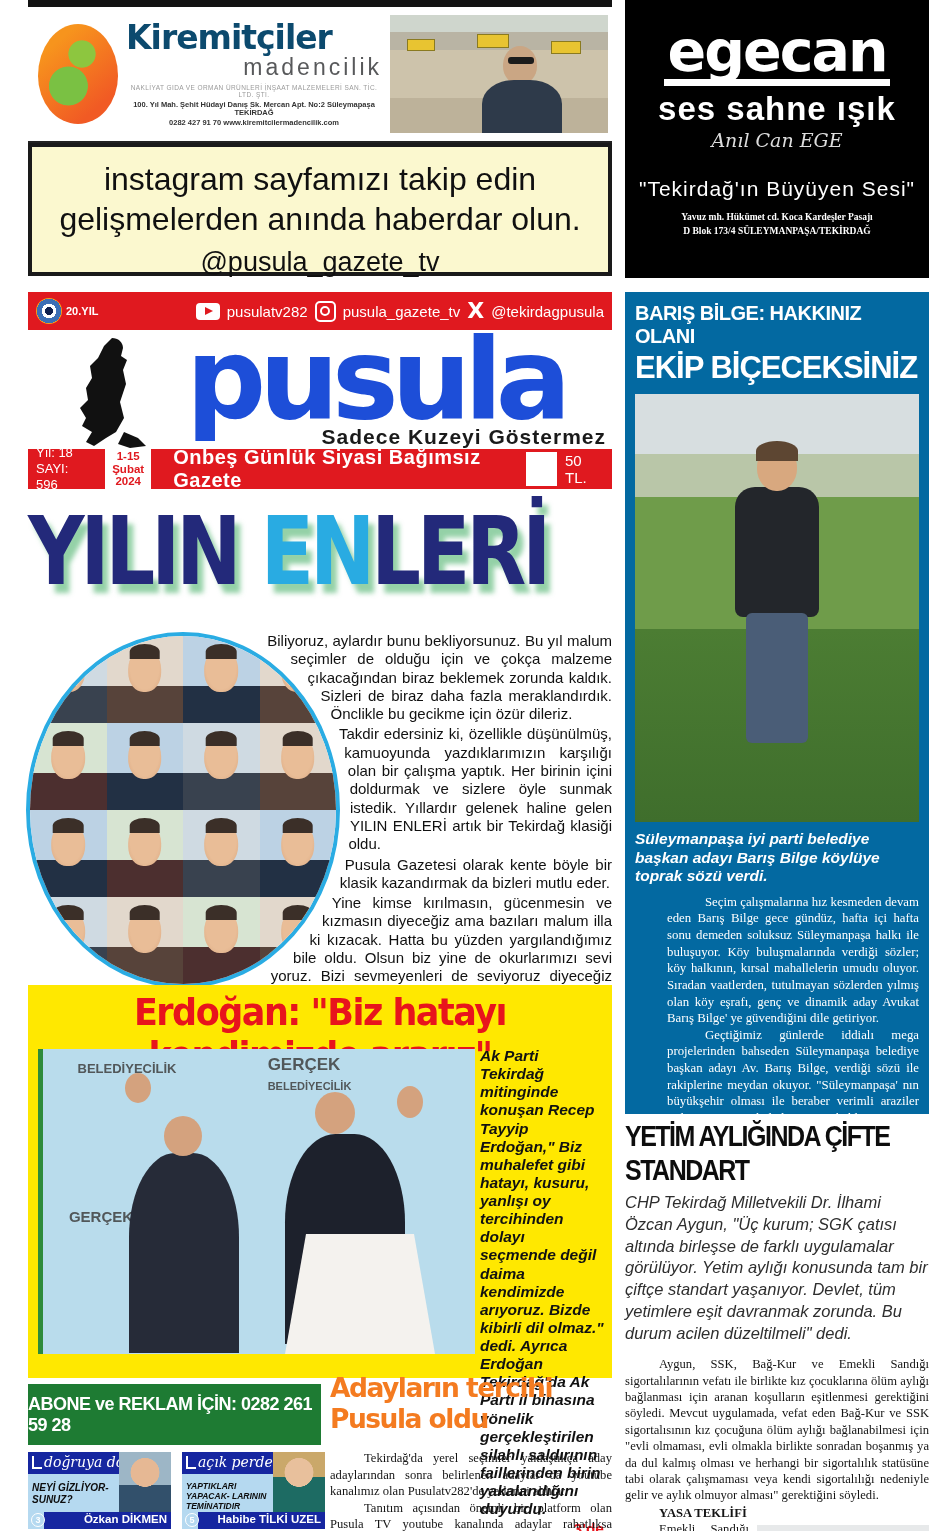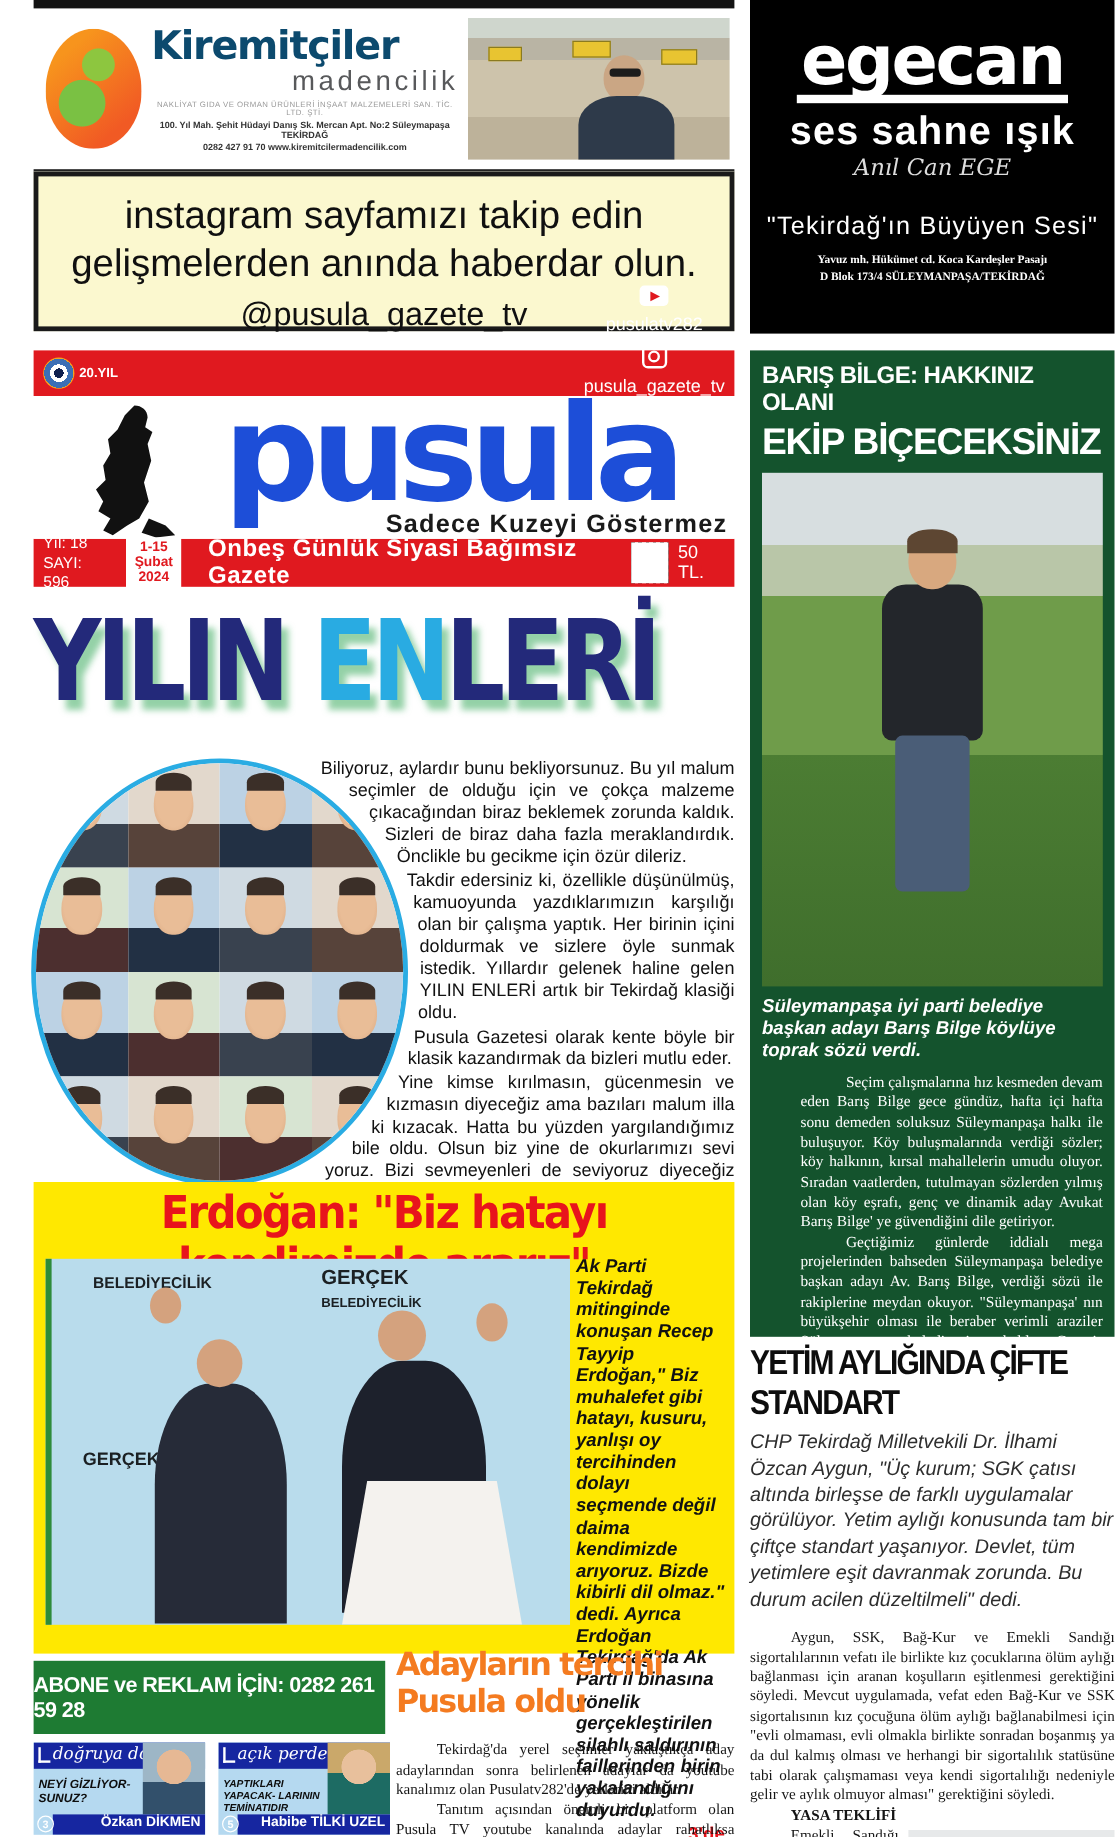--- a/index.html
+++ b/index.html
@@ -38,21 +38,21 @@
   .insta-box{position:absolute;left:28px;top:143px;width:584px;height:133px;background:#fbf8cf;
              border:4px solid #1a1a1a;box-sizing:border-box;text-align:center;padding-top:12px;}
   .insta-line{font-size:32px;color:#101010;line-height:1.25;}
   .insta-handle{font-size:27px;color:#101010;margin-top:8px;}
   
   .mast{position:absolute;left:28px;top:292px;width:584px;height:197px;}
   .mast-top{height:38px;background:#e0191f;display:flex;align-items:center;color:#fff;padding:0 8px;}
   .eye{width:26px;height:26px;border-radius:50%;flex:none;margin-right:4px;
        background:radial-gradient(circle,#10214f 0 22%,#fff 22% 40%,#3c6fb5 40% 66%,#f4a21f 66% 78%,#10214f 78%);}
   .yilbadge{font-size:11px;font-weight:bold;}
-  .mast-social{margin-left:auto;display:flex;align-items:center;gap:7px;font-size:15px;flex-direction:column;}
+  .mast-social{margin-left:auto;display:flex;align-items:center;gap:7px;font-size:15px;}
   .yt-icon{width:24px;height:17px;background:#fff;border-radius:4px;position:relative;}
   .yt-icon::after{content:"";position:absolute;left:9px;top:4.5px;border-left:8px solid #e0191f;
                   border-top:4.5px solid transparent;border-bottom:4.5px solid transparent;}
   .ig-icon{width:17px;height:17px;border:2px solid #fff;border-radius:5px;position:relative;}
   .ig-icon::after{content:"";position:absolute;left:3.5px;top:3.5px;width:6px;height:6px;border:2px solid #fff;border-radius:50%;}
   .x-icon{font-weight:900;font-size:22px;line-height:1;font-family:"DejaVu Sans",sans-serif;}
   .mast-mid{height:119px;background:#fff;position:relative;}
   .ataturk{position:absolute;left:36px;top:6px;}
   .pusula-logo{position:absolute;left:158px;top:-16px;font-size:112px;font-weight:900;color:#1d4ed8;
                letter-spacing:-7px;font-family:"DejaVu Sans",sans-serif;}
@@ -61,21 +61,21 @@
   .yil-issue{font-size:13px;line-height:1.25;}
   .date-box{width:50px;margin-left:16px;background:#fff;color:#e0191f;font-size:11.5px;font-weight:bold;
             text-align:center;line-height:1.1;padding:2px 0;}
   .gazete-sub{font-size:20px;font-weight:bold;margin-left:22px;letter-spacing:.5px;}
   .qr{width:34px;height:34px;background:#fff;margin-left:auto;
       background-image:repeating-linear-gradient(0deg,#000 0 3px,transparent 3px 6px),
                        repeating-linear-gradient(90deg,#000 0 3px,#fff 3px 6px);
       background-blend-mode:screen;}
   .price{font-size:15px;margin-left:8px;}
   
-  .orange-col{position:absolute;left:625px;top:292px;width:304px;height:822px;background:#14532d;
+  .orange-col{position:absolute;left:625px;top:292px;width:304px;height:822px;background:#0369a1;
               box-sizing:border-box;padding:10px 10px 8px 10px;color:#fff;}
   .baris-kicker{font-size:20px;font-weight:900;letter-spacing:-.5px;}
   .baris-head{font-size:31px;font-weight:900;letter-spacing:-1px;margin-top:2px;}
   .baris-photo{margin-top:8px;height:428px;position:relative;overflow:hidden;
                background:linear-gradient(#d7dee0 0 14%,#b9c6a8 14% 24%,#6f9c4a 24% 55%,#4c7d33 55%,#3f6e2c);}
   .bb-fig{position:absolute;left:50%;top:12%;transform:translateX(-50%);width:92px;height:300px;}
   .bb-head{position:absolute;left:50%;top:0;transform:translateX(-50%);width:40px;height:46px;border-radius:48%;background:#d8a87f;}
   .bb-hair{position:absolute;left:50%;top:-4px;transform:translateX(-50%);width:42px;height:20px;border-radius:50% 50% 0 0;background:#5d4632;}
   .bb-vest{position:absolute;left:50%;top:42px;transform:translateX(-50%);width:84px;height:130px;border-radius:20px 20px 8px 8px;background:#23262b;}
   .bb-legs{position:absolute;left:50%;top:168px;transform:translateX(-50%);width:62px;height:130px;background:#4a5d77;border-radius:6px;}
@@ -107,21 +107,21 @@
   .face::before{content:"";position:absolute;left:50%;top:14%;width:44%;height:50%;transform:translateX(-50%);
                 background:radial-gradient(ellipse at 50% 42%,#e9bd97 62%,#d8a67f);border-radius:50% 50% 46% 46%;}
   .face::after{content:"";position:absolute;left:50%;top:9%;width:40%;height:18%;transform:translateX(-50%);
                background:#3b2f28;border-radius:50% 50% 0 0;}
   .lead-article p{margin:0 0 2px 0;}
   
   .erdo{position:absolute;left:28px;top:985px;width:584px;height:393px;background:#ffe800;}
   .erdo-head{color:#e8141c;font-size:35px;font-weight:900;letter-spacing:-1.5px;text-align:center;padding-top:8px;
              font-family:"DejaVu Sans",sans-serif;transform:scaleY(1.08);}
   .erdo-photo{position:absolute;left:10px;top:64px;width:432px;height:305px;overflow:hidden;background:#b9dcec;border-left:5px solid #2e8b3a;}
-  .erdo-bd{position:absolute;color:#000000;font-weight:900;opacity:.85;}
+  .erdo-bd{position:absolute;color:#404040;font-weight:900;opacity:.85;}
   .erdo-fig{position:absolute;border-radius:42% 42% 0 0;background:#262b38;}
   .erdo-skin{position:absolute;border-radius:50%;background:#d4a27e;}
   .erdo-podium{position:absolute;right:40px;bottom:0;width:150px;height:120px;background:#f4f2ee;
                clip-path:polygon(14% 0,86% 0,100% 100%,0 100%);}
   .erdo-text{position:absolute;left:452px;top:62px;width:124px;font-size:15.5px;font-weight:bold;font-style:italic;line-height:1.17;}
   .erdo-more{color:#e8141c;text-align:right;font-style:normal;margin-top:2px;}
   
   .abone{position:absolute;left:28px;top:1384px;width:293px;height:61px;background:#1e7b33;color:#fff;
          display:flex;align-items:flex-start;justify-content:center;padding-top:10px;box-sizing:border-box;
          font-size:18px;font-weight:900;letter-spacing:-.5px;}

